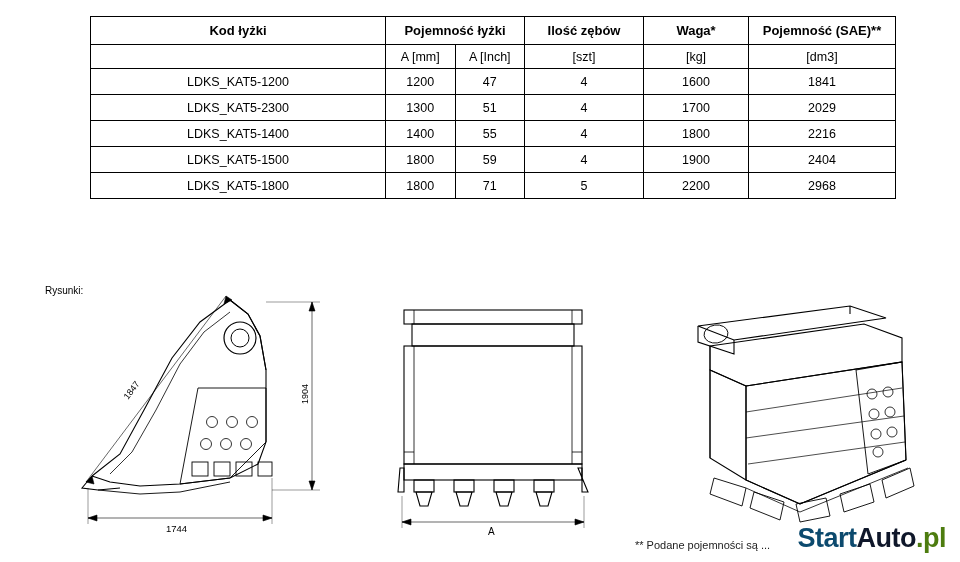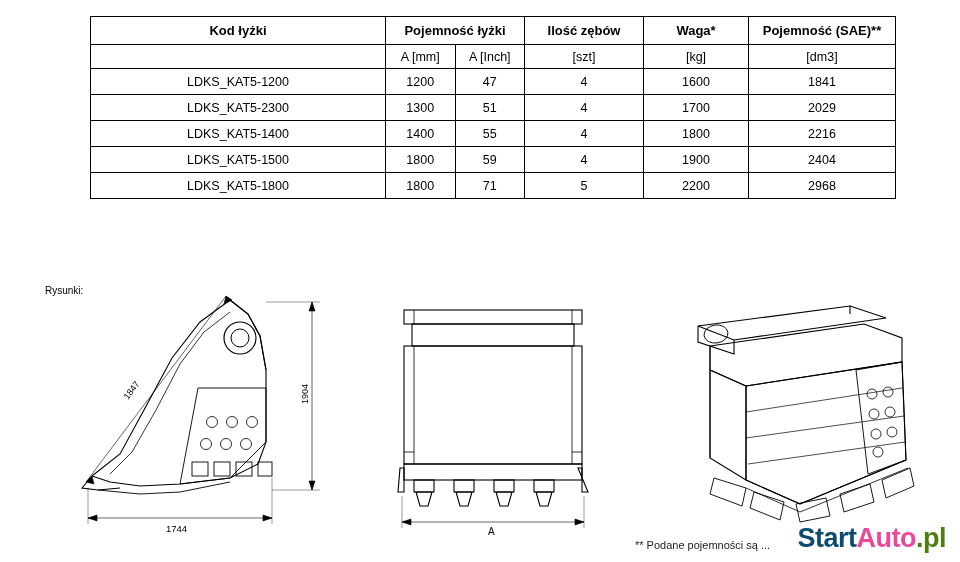--- a/index.html
+++ b/index.html
@@ -92,21 +92,21 @@
   .logo {
     position: absolute;
     right: 14px;
     bottom: 8px;
     font-size: 27px;
     font-weight: bold;
     letter-spacing: -0.5px;
     font-family: "Liberation Sans", sans-serif;
   }
   .logo .start { color: #0c4a6e; }
-  .logo .auto  { color: #ec4899; }
+  .logo .auto  { color: #0f172a; }
   .logo .pl    { color: #4d7c0f; }
 </style>
 </head>
 <body>
 
 <table class="spec-table">
   <thead>
     <tr>
       <th class="col-code">Kod łyżki</th>
       <th class="col-mm" colspan="2">Pojemność łyżki</th>

